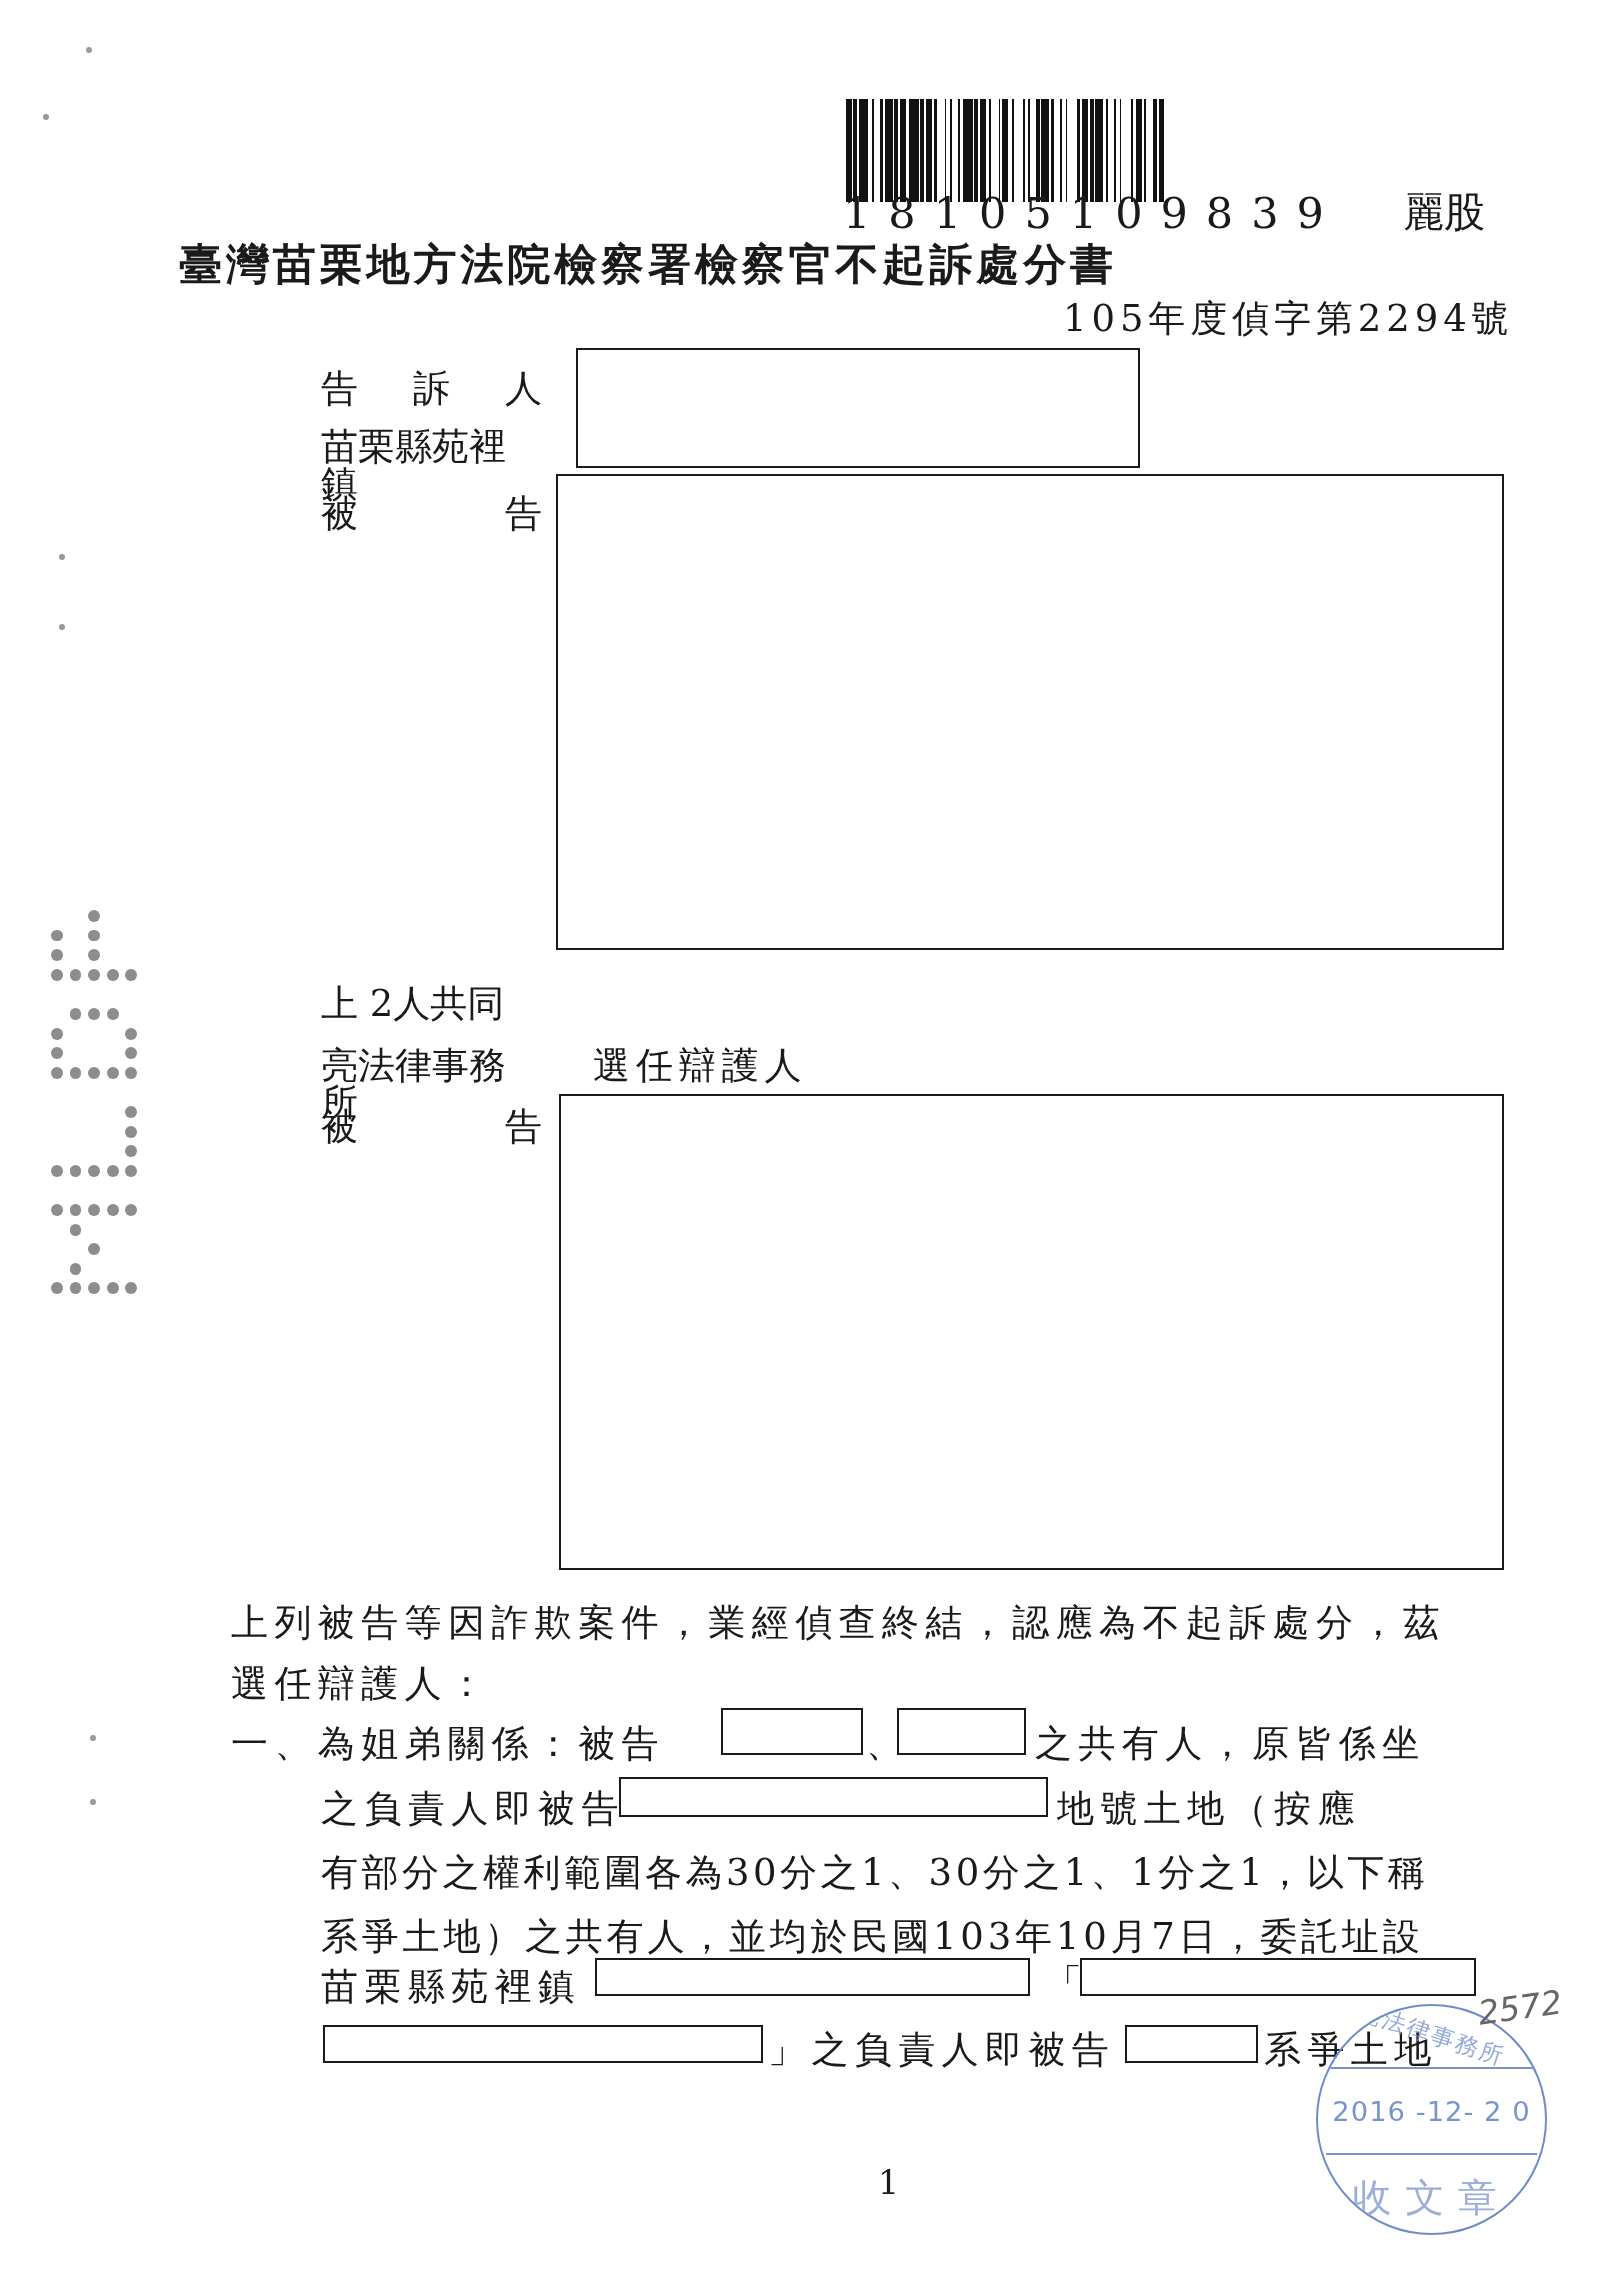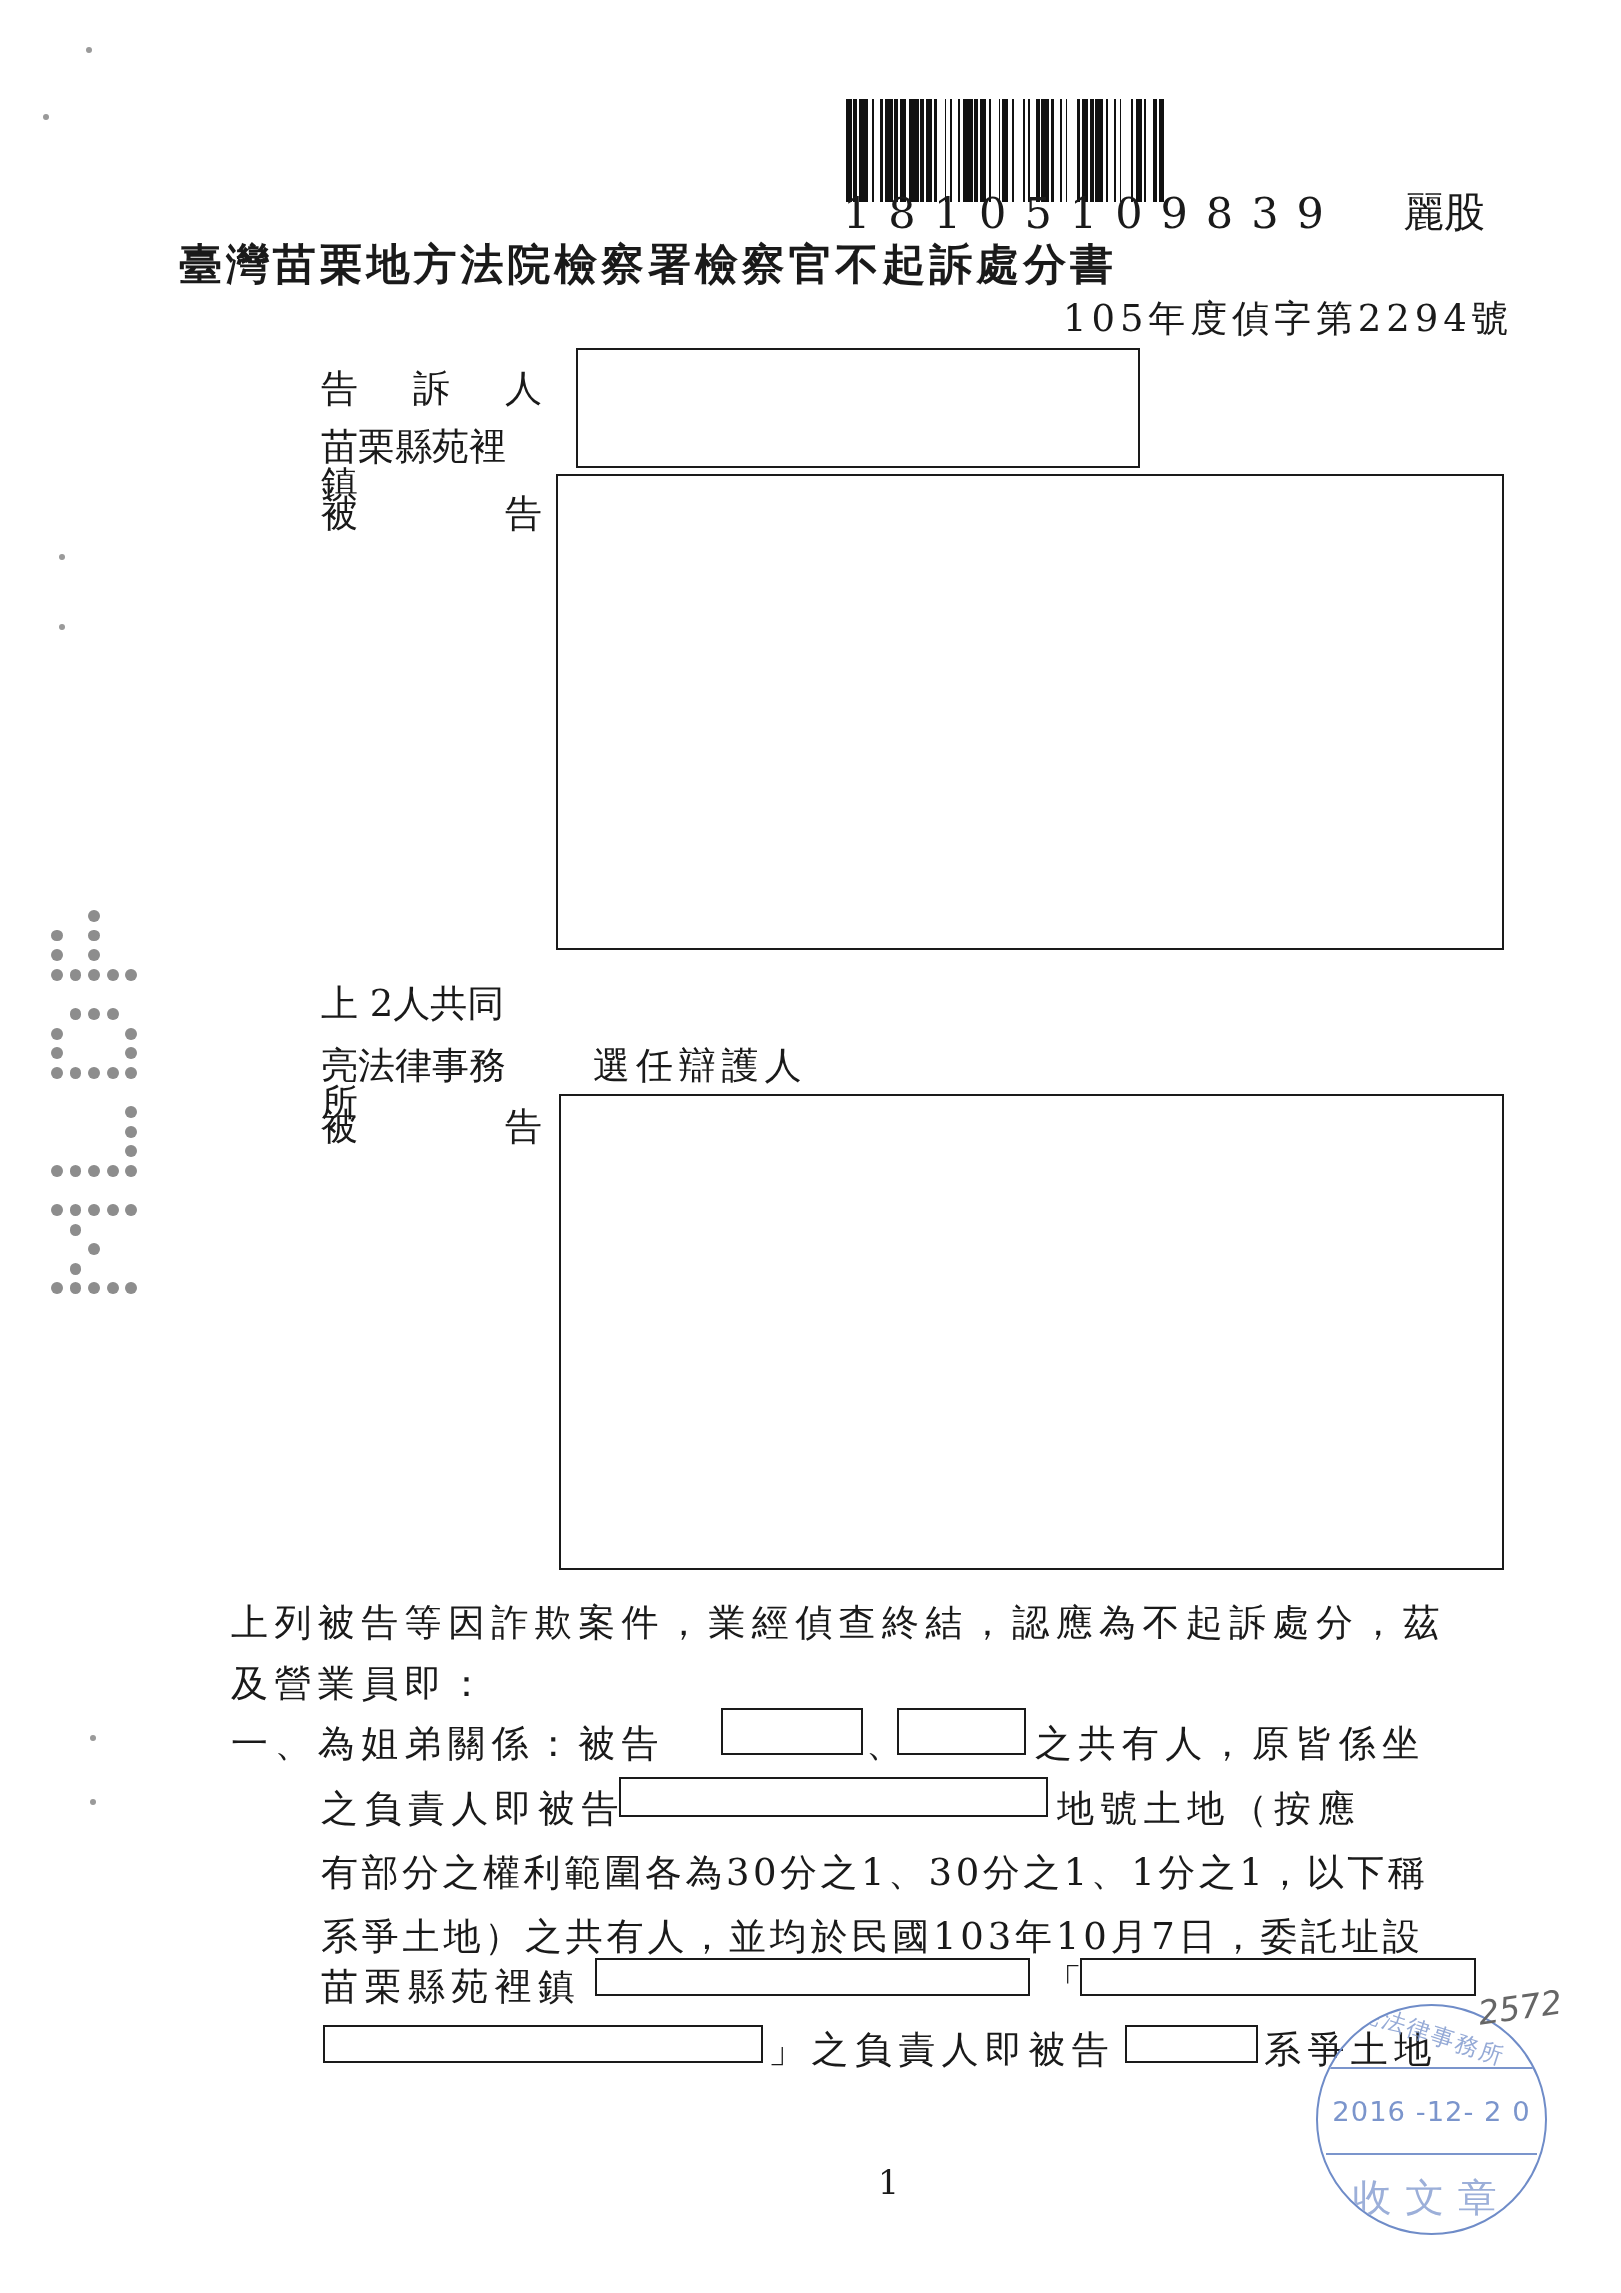--- a/index.html
+++ b/index.html
@@ -150,21 +150,21 @@
 <div class="party-label" style="left:321px; top:1047px;">亮法律事務所</div>
 <div class="counsel">選任辯護人</div>
 
 <div class="party-label spread" style="left:321px; top:1108px;">
   <span>被</span>
   <span>告</span>
 </div>
 <div class="redact" style="left:559px; top:1094px; width:945px; height:476px;"></div>
 
 <div class="body-line" style="left:231px; top:1604px;">上列被告等因詐欺案件，業經偵查終結，認應為不起訴處分，茲</div>
-<div class="body-line" style="left:231px; top:1665px;">及營業員即：</div>
+<div class="body-line" style="left:231px; top:1665px;">選任辯護人：</div>
 
 <div class="body-line" style="left:231px; top:1725px;">一、為姐弟關係：被告</div>
 <div class="redact" style="left:721px; top:1708px; width:142px; height:47px;"></div>
 <div class="body-line" style="left:866px; top:1725px;">、</div>
 <div class="redact" style="left:897px; top:1708px; width:129px; height:47px;"></div>
 <div class="body-line" style="left:1035px; top:1725px;">之共有人，原皆係坐</div>
 
 <div class="body-line" style="left:321px; top:1790px;">之負責人即被告</div>
 <div class="redact" style="left:619px; top:1777px; width:429px; height:40px;"></div>
 <div class="body-line" style="left:1057px; top:1790px;">地號土地（按應</div>

